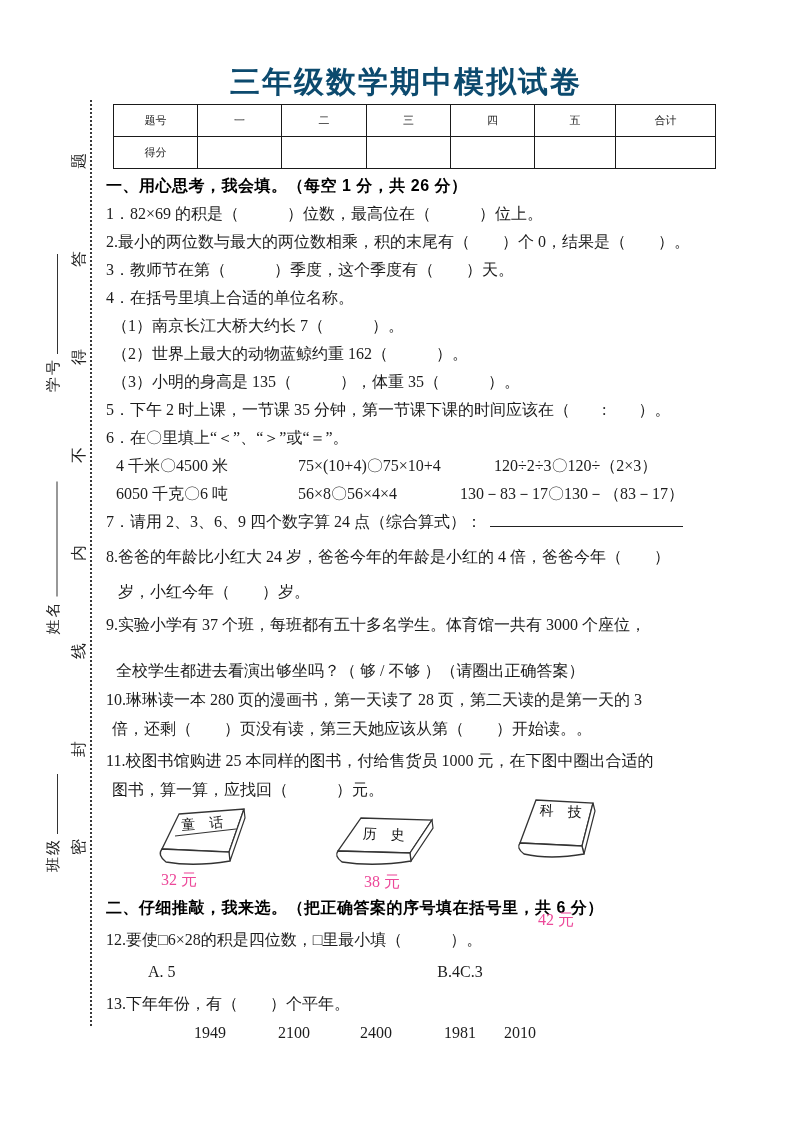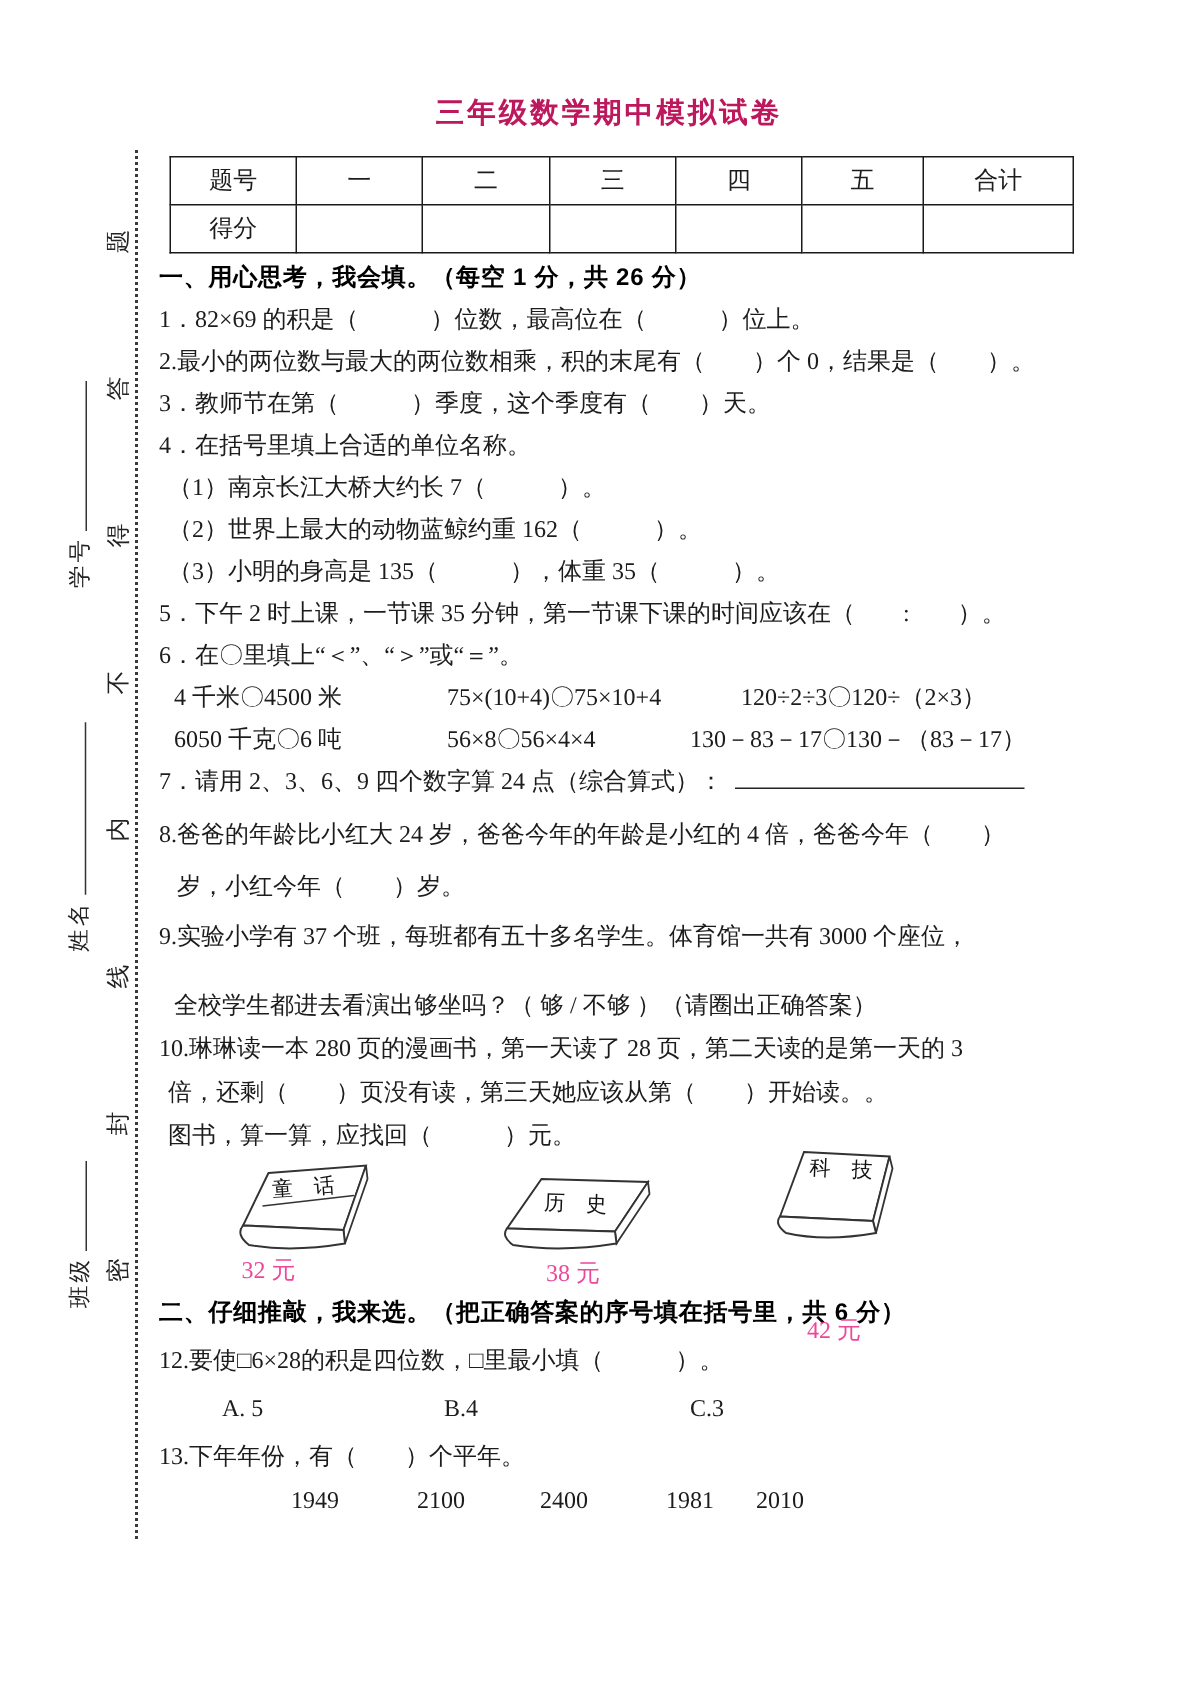--- a/index.html
+++ b/index.html
@@ -23,46 +23,46 @@
   .margin-field{
     position:absolute;height:22px;transform:rotate(-90deg);transform-origin:center;
     font-size:15px;white-space:nowrap;color:#222;letter-spacing:2px;
   }
   .blank-rule{display:inline-block;border-bottom:1.3px solid #333;height:3px;margin-left:4px;}
 
   
   .title{
     position:absolute;left:106px;top:62px;width:600px;text-align:center;
     font-family:"Liberation Sans","DejaVu Sans",sans-serif;
-    font-weight:bold;font-size:19px;letter-spacing:2px;color:#be185d;
+    font-weight:bold;font-size:30px;letter-spacing:2px;color:#0c4a6e;
   }
   table.score{
     position:absolute;left:113px;top:104px;border-collapse:collapse;table-layout:fixed;
   }
   table.score td{
     border:1.6px solid #1a1a1a;height:31px;text-align:center;vertical-align:middle;
-    font-size:16px;padding:0;
+    font-size:11px;padding:0;
   }
 
   
   .content{
     position:absolute;left:106px;top:172px;width:640px;
     font-size:16px;line-height:28px;white-space:nowrap;
   }
   .line{height:28px;}
   .sec-head{
     font-family:"Liberation Sans","DejaVu Sans",sans-serif;
     font-weight:bold;color:#000000;letter-spacing:.5px;
   }
   .ind6{padding-left:6px;} .ind10{padding-left:10px;} .ind12{padding-left:12px;}
   .mt1{margin-top:1px;}.mt2{margin-top:18px;}.mt4{margin-top:4px;}
   .mt5{margin-top:5px;}.mt7{margin-top:7px;}
   .col{display:inline-block;}
   .c182{width:182px;} .c196{width:196px;} .c162{width:162px;}
-  .opt-a{display:inline-block;width:148px;} .opt-b{display:inline-block;width:164px;}
+  .opt-a{display:inline-block;width:148px;} .opt-b{display:inline-block;width:164px;text-align:right;}
   .yr{display:inline-block;text-align:center;} .yr1,.yr2{width:84px;} .yr3{width:80px;} .yr4{width:88px;}
   .q7-rule{display:inline-block;width:193px;border-bottom:1.5px solid #222;height:4px;margin-left:8px;}
 
   
   .books{position:relative;height:90px;}
   .book{position:absolute;}
   .book svg{display:block;}
   .price{position:absolute;font-size:16px;color:#ec4899;}
   .book-title{
     font-size:14px;fill:#111;letter-spacing:5px;
@@ -131,20 +131,21 @@
     </div>
     <div class="line">
       <span>7．请用 2、3、6、9 四个数字算 24 点（综合算式）：</span><span class="q7-rule"></span>
     </div>
     <div class="line mt7">8.爸爸的年龄比小红大 24 岁，爸爸今年的年龄是小红的 4 倍，爸爸今年（　　）</div>
     <div class="line mt7 ind12">岁，小红今年（　　）岁。</div>
     <div class="line mt5">9.实验小学有 37 个班，每班都有五十多名学生。体育馆一共有 3000 个座位，</div>
     <div class="line mt2 ind10">全校学生都进去看演出够坐吗？（ 够 / 不够 ）（请圈出正确答案）</div>
     <div class="line mt1">10.琳琳读一本 280 页的漫画书，第一天读了 28 页，第二天读的是第一天的 3</div>
     <div class="line mt1 ind6">倍，还剩（　　）页没有读，第三天她应该从第（　　）开始读。。</div>
+    <div class="line mt4">11.校图书馆购进 25 本同样的图书，付给售货员 1000 元，在下图中圈出合适的</div>
     <div class="line mt1 ind6">图书，算一算，应找回（　　　）元。</div>
 
     <div class="books">
       <div class="book" style="left:46px;top:0;">
         <svg width="110" height="78" viewBox="0 0 110 78">
           <polygon points="27,10 92,5 77,48 10,45" fill="#fff" stroke="#333" stroke-width="1.3"></polygon>
           <path d="M92,5 L93,14 L78,57 L77,48 Z" fill="#fff" stroke="#333" stroke-width="1.2"></path>
           <path d="M10,45 L77,48 L78,57 Q42,63 14,58 Q5,51 10,45 Z" fill="#fff" stroke="#333" stroke-width="1.3"></path>
           <line x1="23" y1="32" x2="84" y2="25" stroke="#333" stroke-width="1.1"></line>
           <text class="book-title" x="53" y="24" text-anchor="middle" transform="rotate(-4 53 24)">童 话</text>

